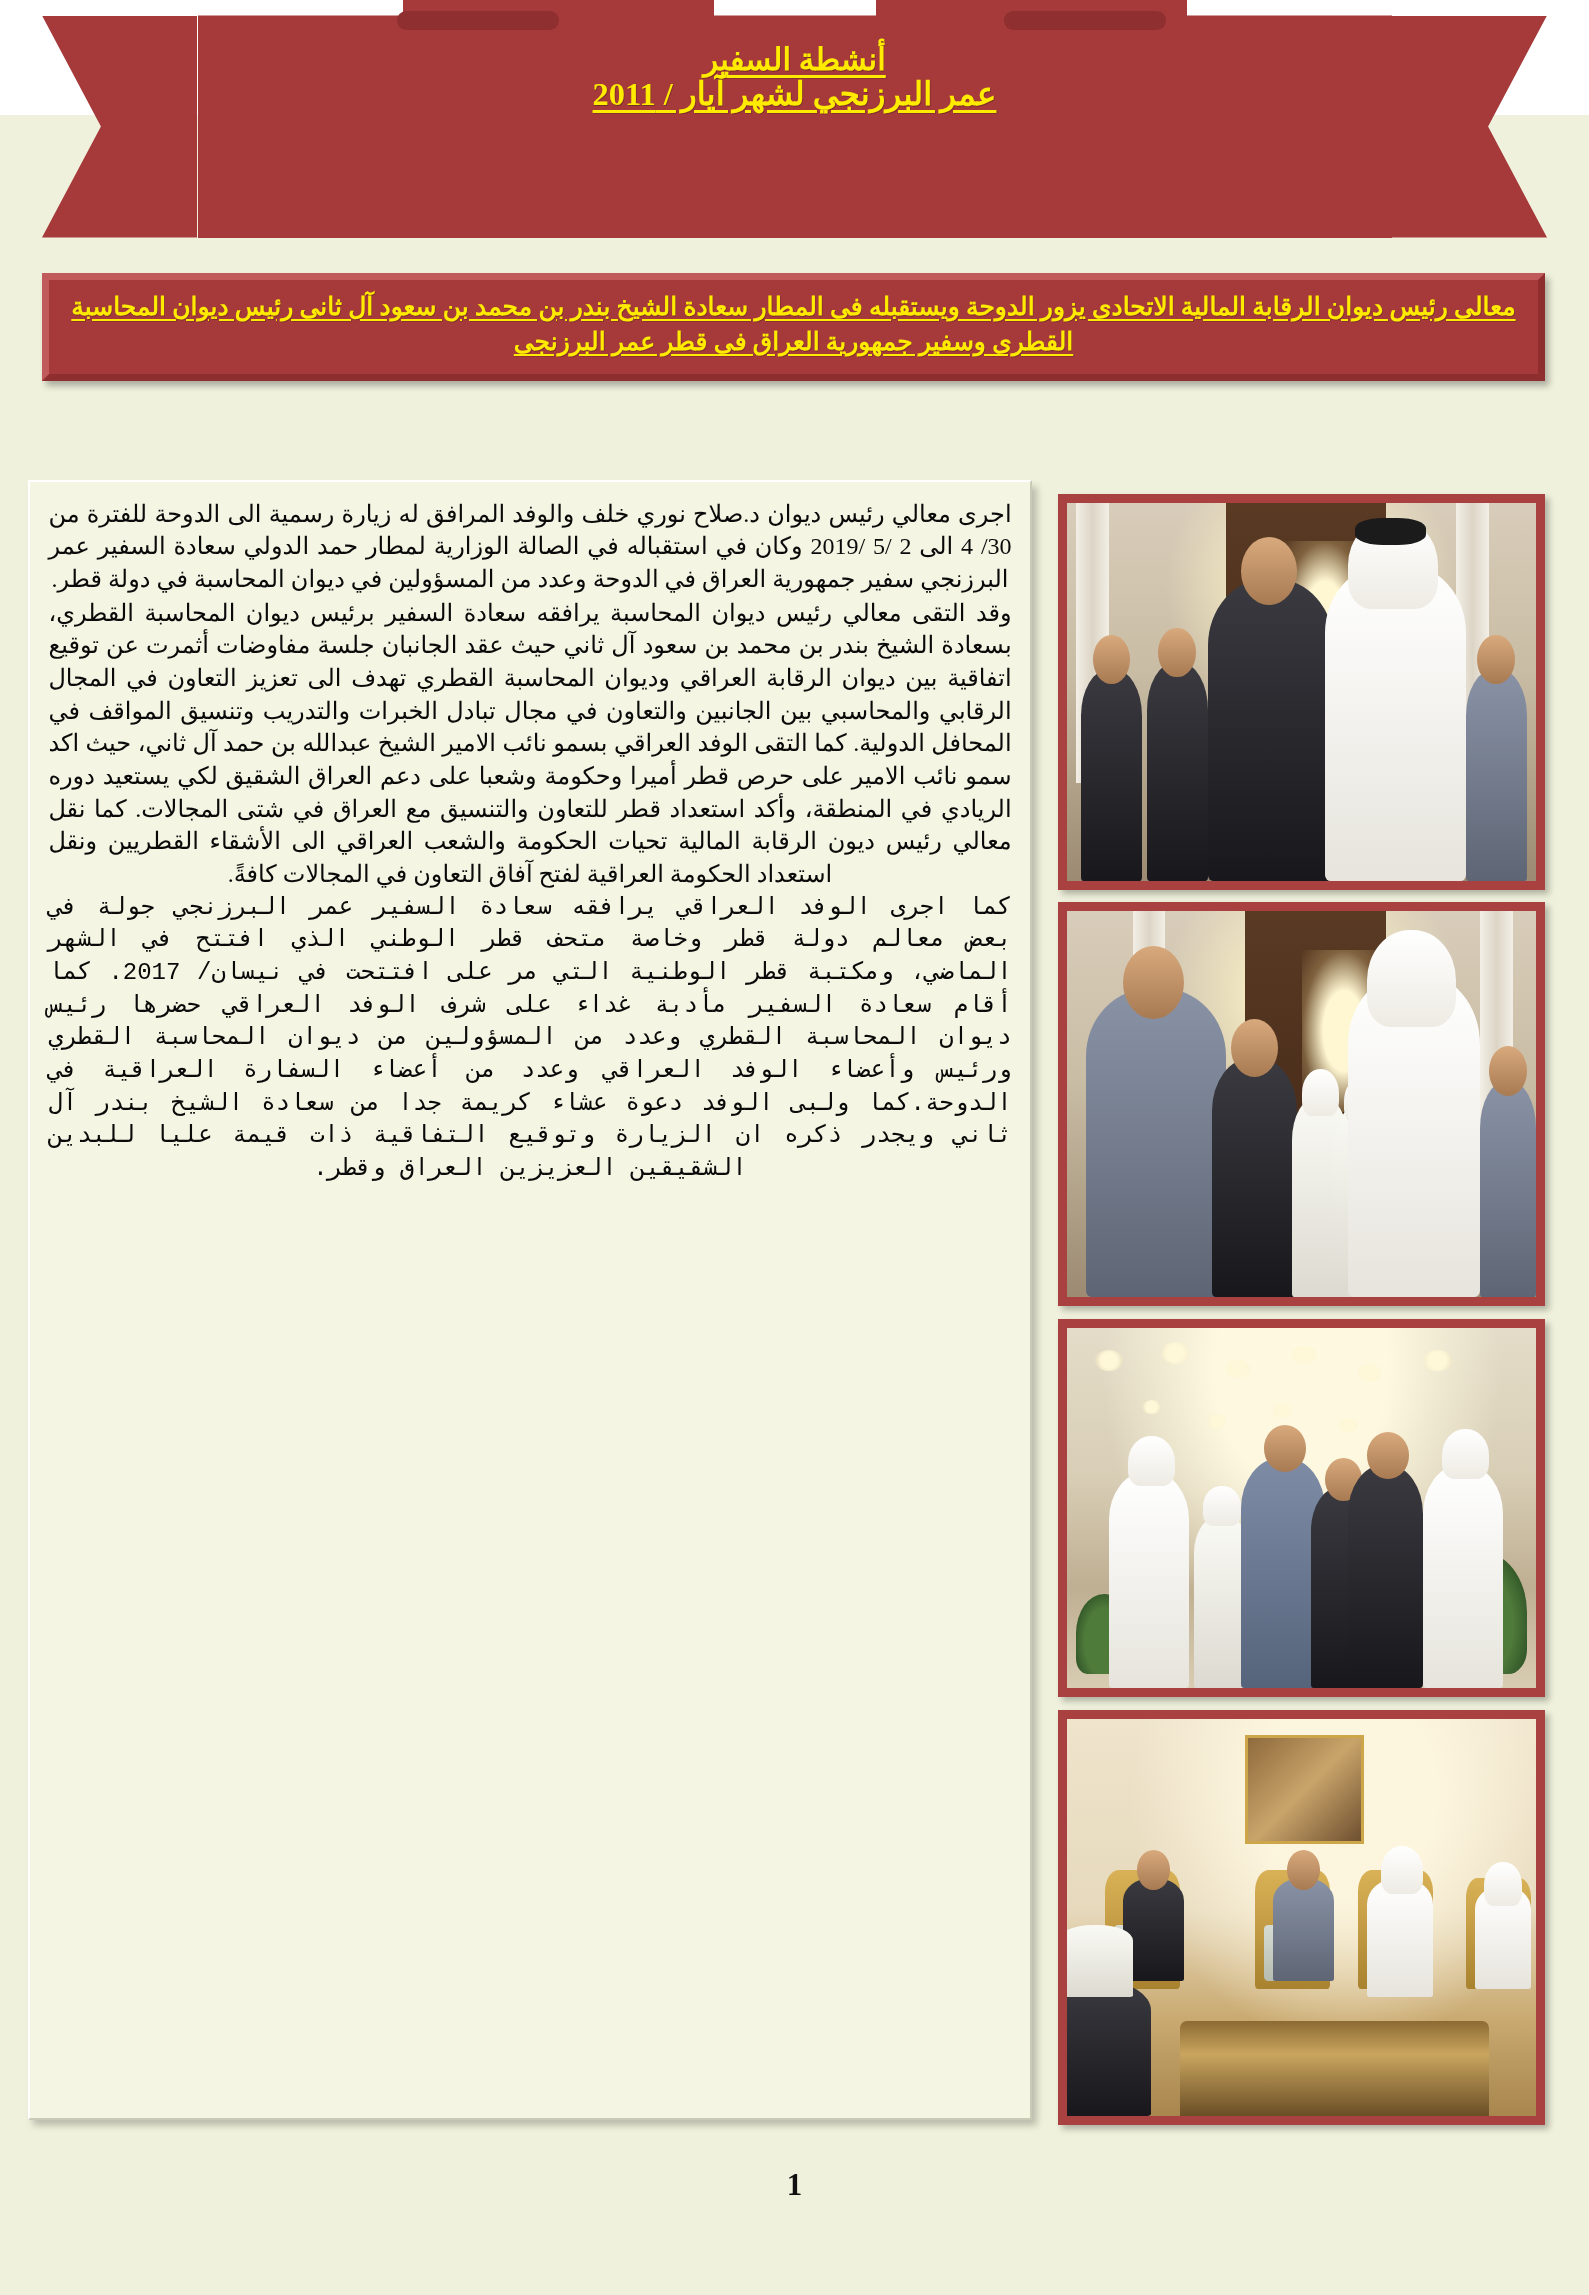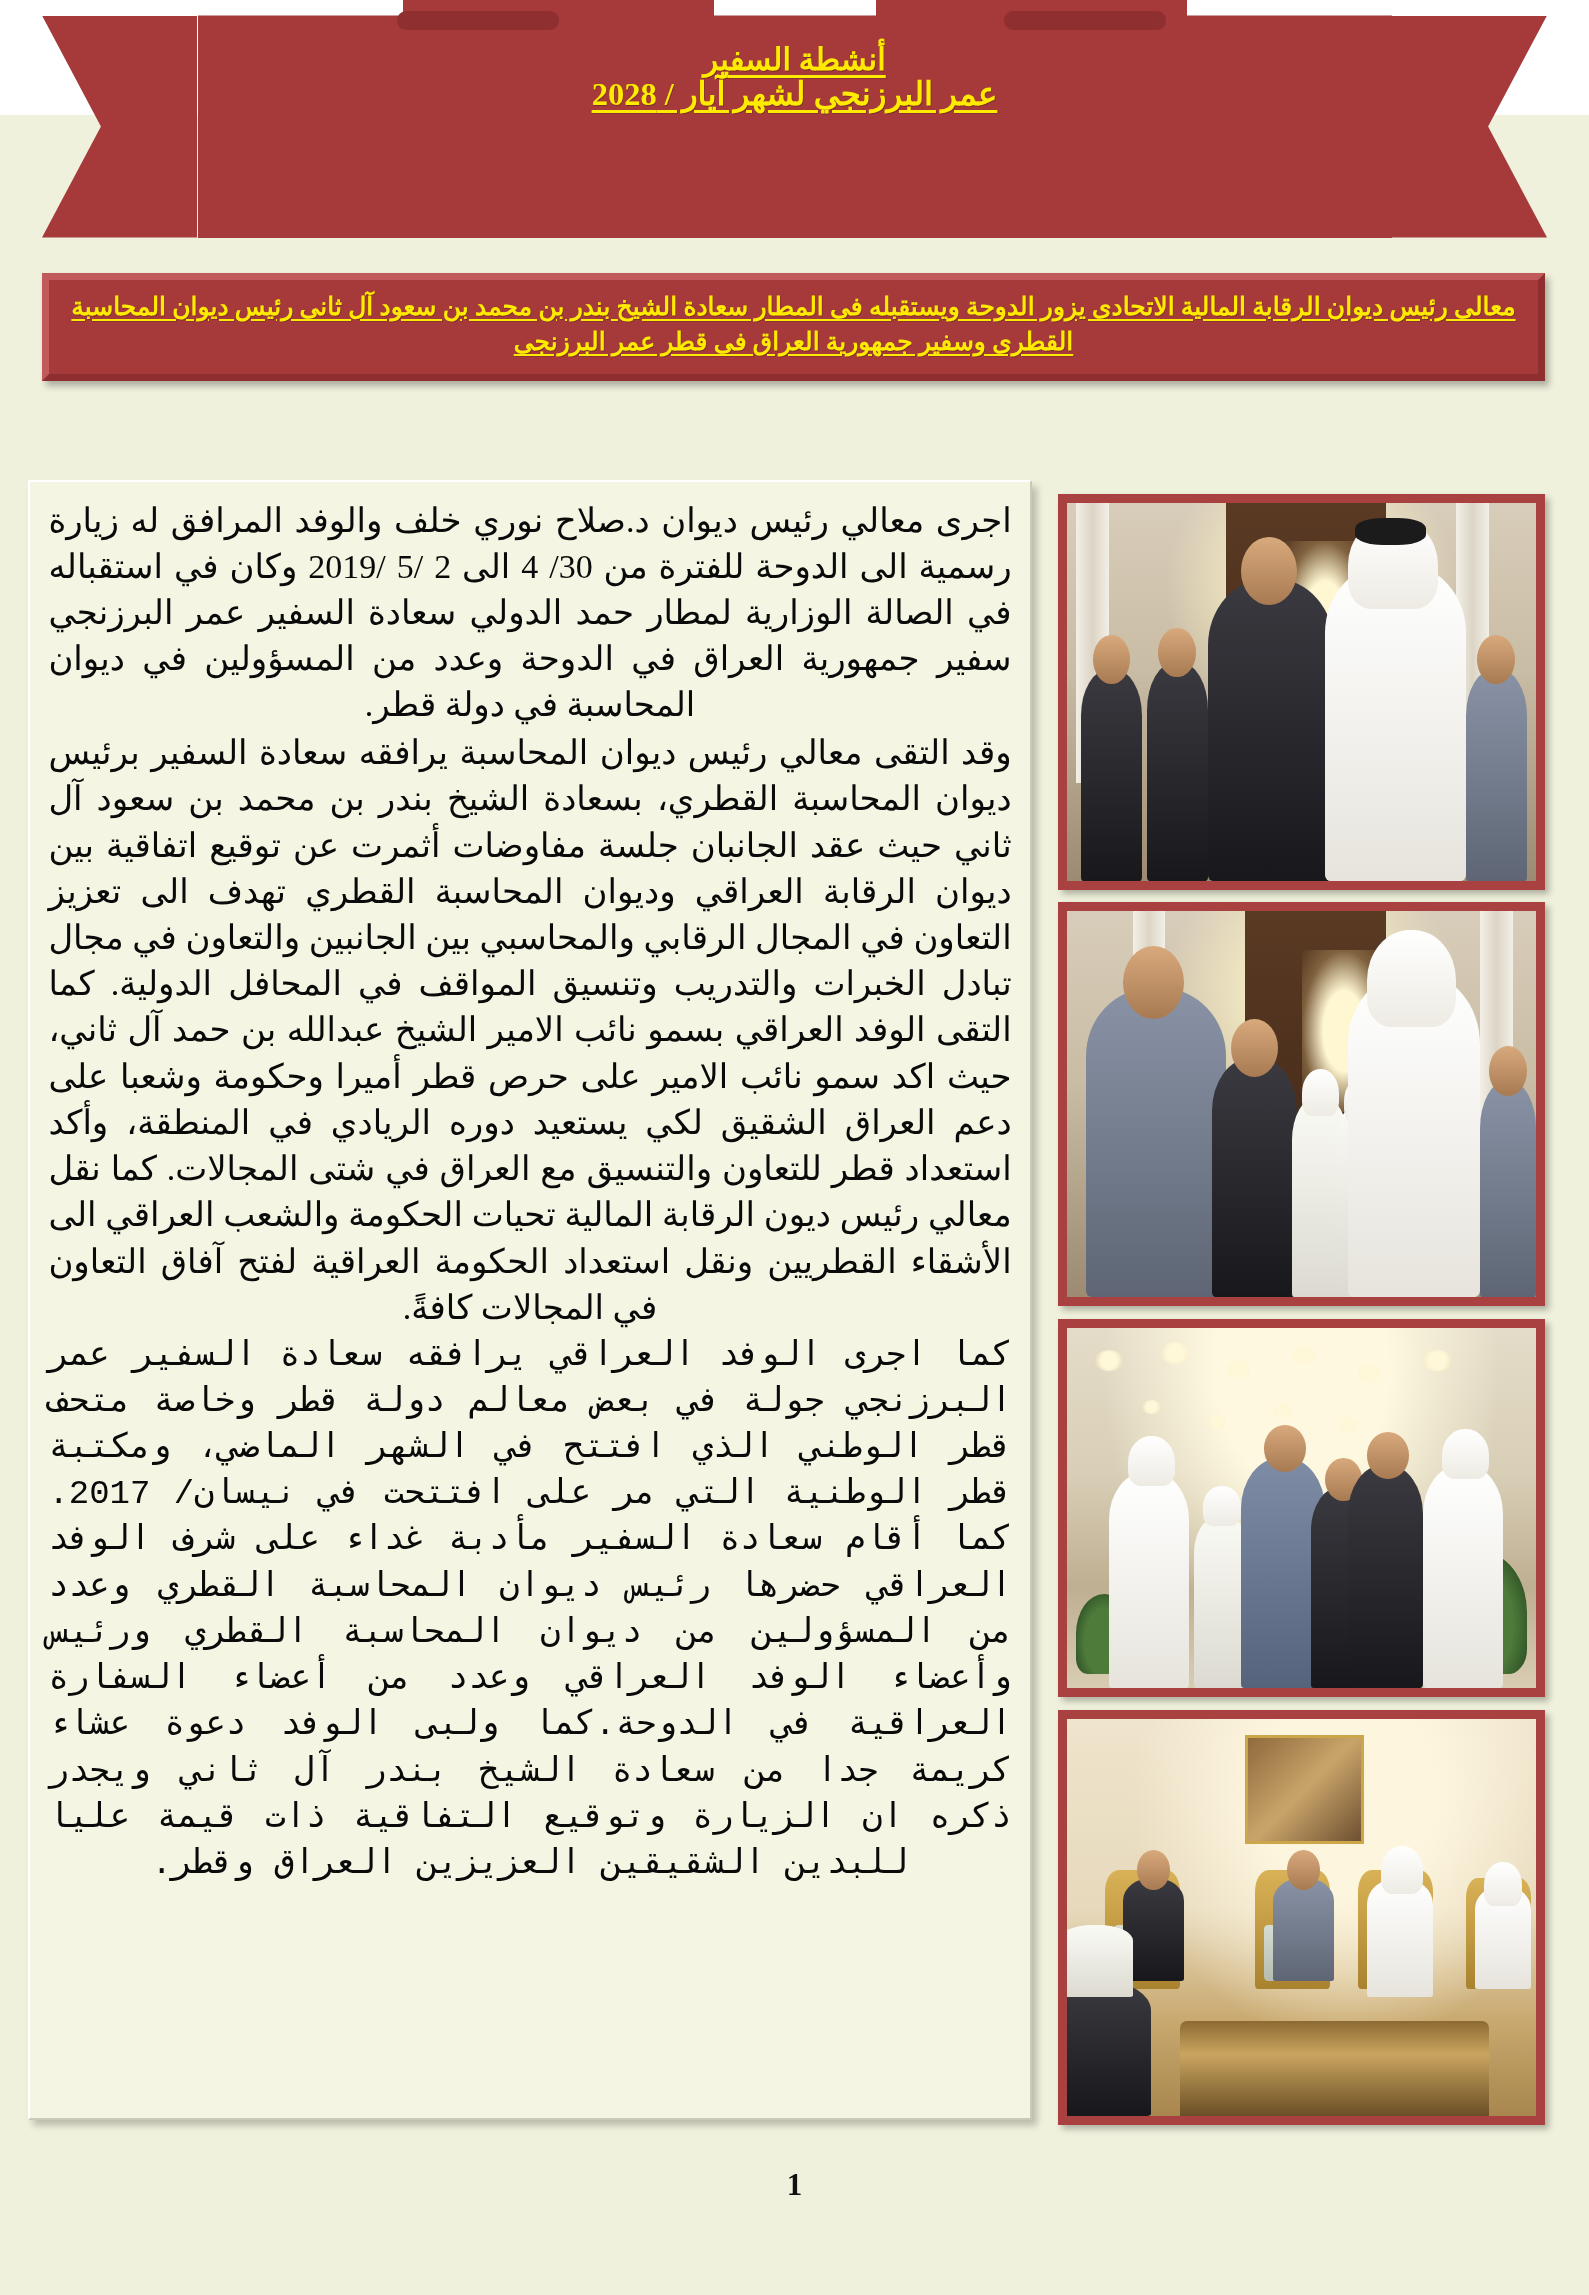--- a/index.html
+++ b/index.html
@@ -111,21 +111,21 @@
     border-bottom:2.1px solid #C9CBB6;
     box-sizing:border-box;
     box-shadow:5px 5.7px 7px rgba(0,0,0,.22);
     padding:15.5px 18.4px 7px 18.4px;
     z-index:3;
     overflow:hidden;
   }
   #body-panel p{
     margin:0 0 1.4px 0;
     color:#0A0A0A;
-    font-size:34px;
+    font-size:24px;
     line-height:1.36;
     text-align:justify;
     text-align-last:center;
     direction:rtl;
     font-family:"Liberation Serif","DejaVu Serif",serif;
     font-weight:normal;
   }
   #body-panel p.p-last{ text-align-last:center;font-family:Liberation Mono, monospace; }
 
   
@@ -235,21 +235,21 @@
 <div id="page-sheet"></div>
 <div id="page-sheet-edge"></div>
 
 <div id="ribbon-wrap">
   <div class="ribbon-tail" id="ribbon-tail-left"></div>
   <div class="ribbon-tail" id="ribbon-tail-right"></div>
   <div id="ribbon-center"></div>
   <div id="ribbon-notch-l"></div>
   <div id="ribbon-notch-r"></div>
   <div class="ribbon-text" id="ribbon-title">أنشطة السفير</div>
-  <div class="ribbon-text" id="ribbon-subtitle">عمر البرزنجي لشهر آيار / 2028</div>
+  <div class="ribbon-text" id="ribbon-subtitle">عمر البرزنجي لشهر آيار / 2011</div>
 </div>
 
 <div id="headline-box">
   <div id="headline-text">معالى رئيس ديوان الرقابة المالية الاتحادى يزور الدوحة ويستقبله فى المطار سعادة الشيخ بندر بن محمد بن سعود آل ثانى رئيس ديوان المحاسبة القطرى وسفير جمهورية العراق فى قطر عمر البرزنجى</div>
 </div>
 
 <div id="body-panel">
   <p>اجرى معالي رئيس ديوان د.صلاح نوري خلف والوفد المرافق له زيارة رسمية الى الدوحة للفترة من 30/ 4 الى 2 /5 /2019 وكان في استقباله في الصالة الوزارية لمطار حمد الدولي سعادة السفير عمر البرزنجي سفير جمهورية العراق في الدوحة وعدد من المسؤولين في ديوان المحاسبة في دولة قطر.</p>
   <p>وقد التقى معالي رئيس ديوان المحاسبة يرافقه سعادة السفير برئيس ديوان المحاسبة القطري، بسعادة الشيخ بندر بن محمد بن سعود آل ثاني حيث عقد الجانبان جلسة مفاوضات أثمرت عن توقيع اتفاقية بين ديوان الرقابة العراقي وديوان المحاسبة القطري تهدف الى تعزيز التعاون في المجال الرقابي والمحاسبي بين الجانبين والتعاون في مجال تبادل الخبرات والتدريب وتنسيق المواقف في المحافل الدولية.  كما التقى الوفد العراقي بسمو نائب الامير الشيخ عبدالله بن حمد آل ثاني، حيث اكد سمو نائب الامير على حرص قطر أميرا وحكومة وشعبا على دعم العراق الشقيق لكي يستعيد دوره الريادي في المنطقة، وأكد استعداد قطر للتعاون والتنسيق مع العراق في شتى المجالات. كما نقل معالي رئيس ديون الرقابة المالية تحيات الحكومة والشعب العراقي الى الأشقاء القطريين ونقل استعداد الحكومة العراقية لفتح آفاق التعاون في المجالات كافةً.</p>
   <p class="p-last">كما اجرى الوفد العراقي يرافقه سعادة السفير عمر البرزنجي جولة في بعض معالم دولة قطر وخاصة متحف قطر الوطني الذي افتتح في الشهر الماضي، ومكتبة قطر الوطنية التي مر على افتتحت في نيسان/ 2017. كما أقام سعادة السفير مأدبة غداء على شرف الوفد العراقي حضرها رئيس ديوان المحاسبة القطري وعدد من المسؤولين من ديوان المحاسبة القطري ورئيس وأعضاء الوفد العراقي وعدد من أعضاء السفارة العراقية في الدوحة.كما ولبى الوفد دعوة عشاء كريمة جدا من سعادة الشيخ بندر آل ثاني ويجدر ذكره ان الزيارة وتوقيع التفاقية ذات قيمة عليا للبدين الشقيقين العزيزين العراق وقطر.</p>

